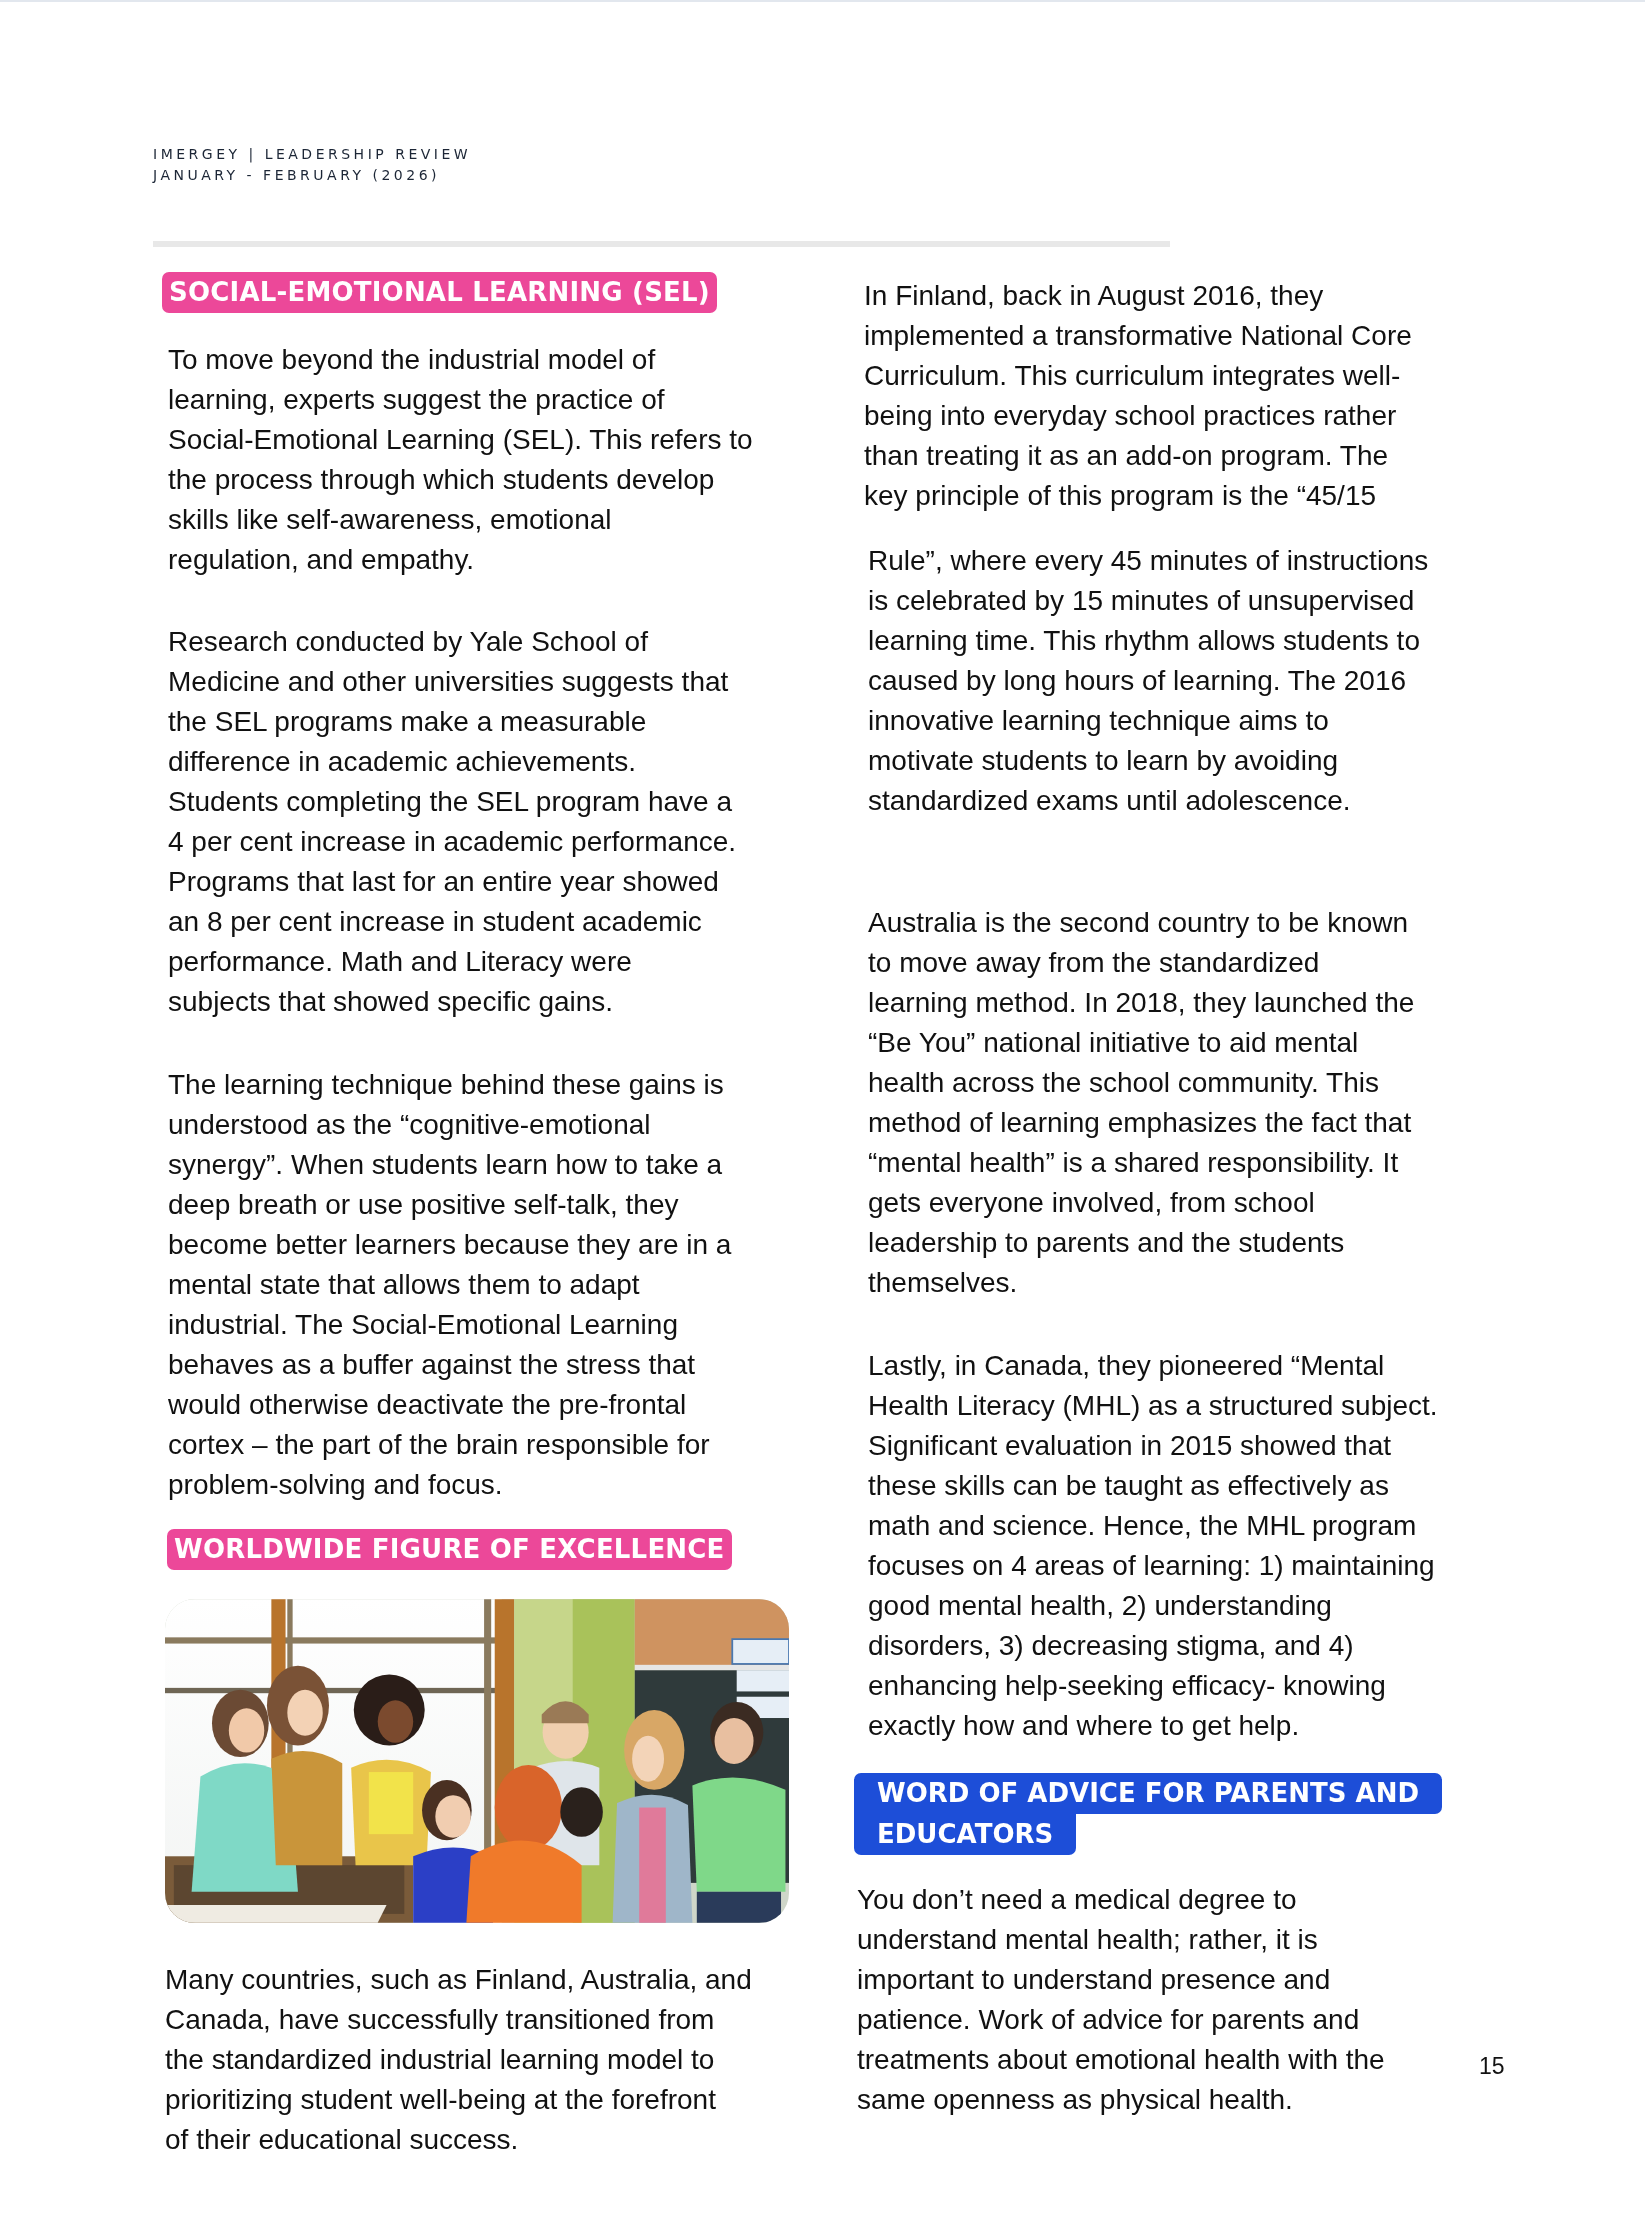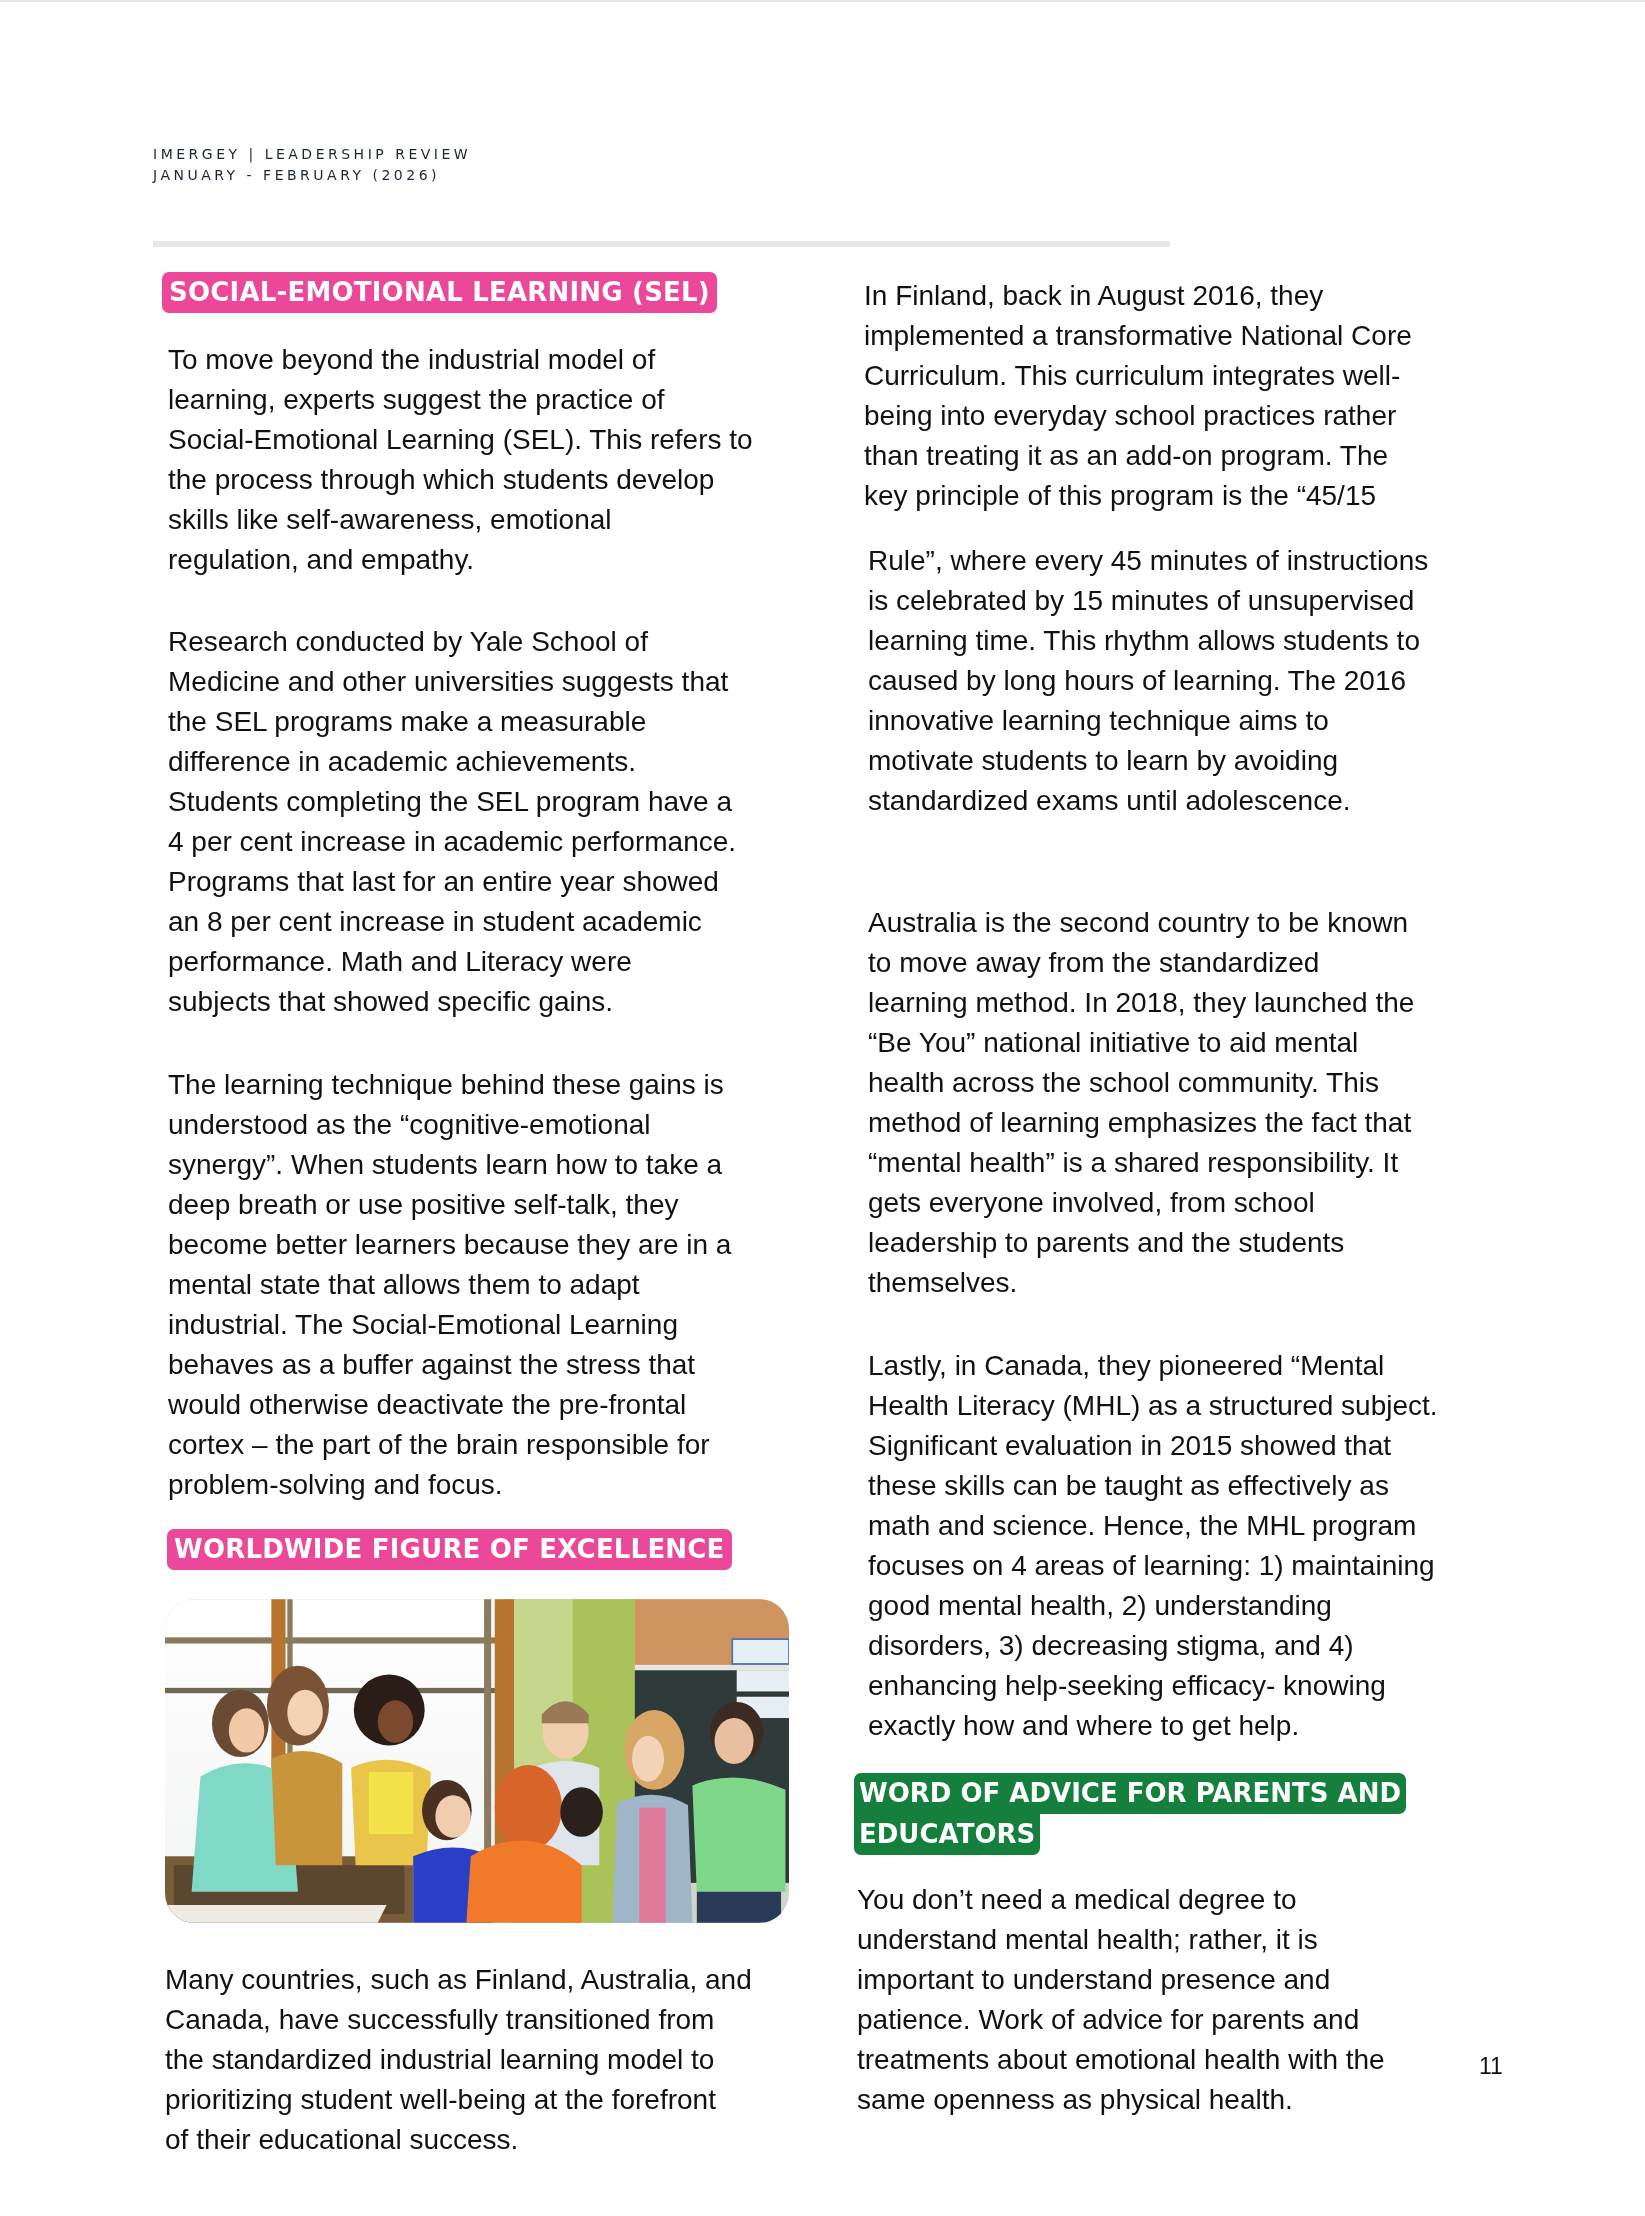--- a/index.html
+++ b/index.html
@@ -57,22 +57,22 @@
     .badge-multi {
       position: absolute;
       color: #ffffff;
       font-family: "DejaVu Sans", sans-serif;
       font-weight: bold;
       font-size: 26px;
       line-height: 41px;
     }
     .badge-multi span {
       display: inline-block;
-      background: #15803d;
-      padding: 0 5px;
+      background: #1d4ed8;
+      padding: 0 23px;
       white-space: nowrap;
     }
     .badge-multi .l1 { border-radius: 7px 7px 7px 0; }
     .badge-multi .l2 { border-radius: 0 0 7px 7px; }
     .para {
       position: absolute;
       font-family: "Liberation Sans", sans-serif;
       font-size: 28px;
       line-height: 40px;
       color: #111111;
@@ -283,14 +283,14 @@
 
 <div class="para" style="left:857px; top:1880px;">
   <div>You don’t need a medical degree to</div>
   <div>understand mental health; rather, it is</div>
   <div>important to understand presence and</div>
   <div>patience. Work of advice for parents and</div>
   <div>treatments about emotional health with the</div>
   <div>same openness as physical health.</div>
 </div>
 
-<div class="page-number">11</div>
+<div class="page-number">15</div>
 
 
 </body></html>

